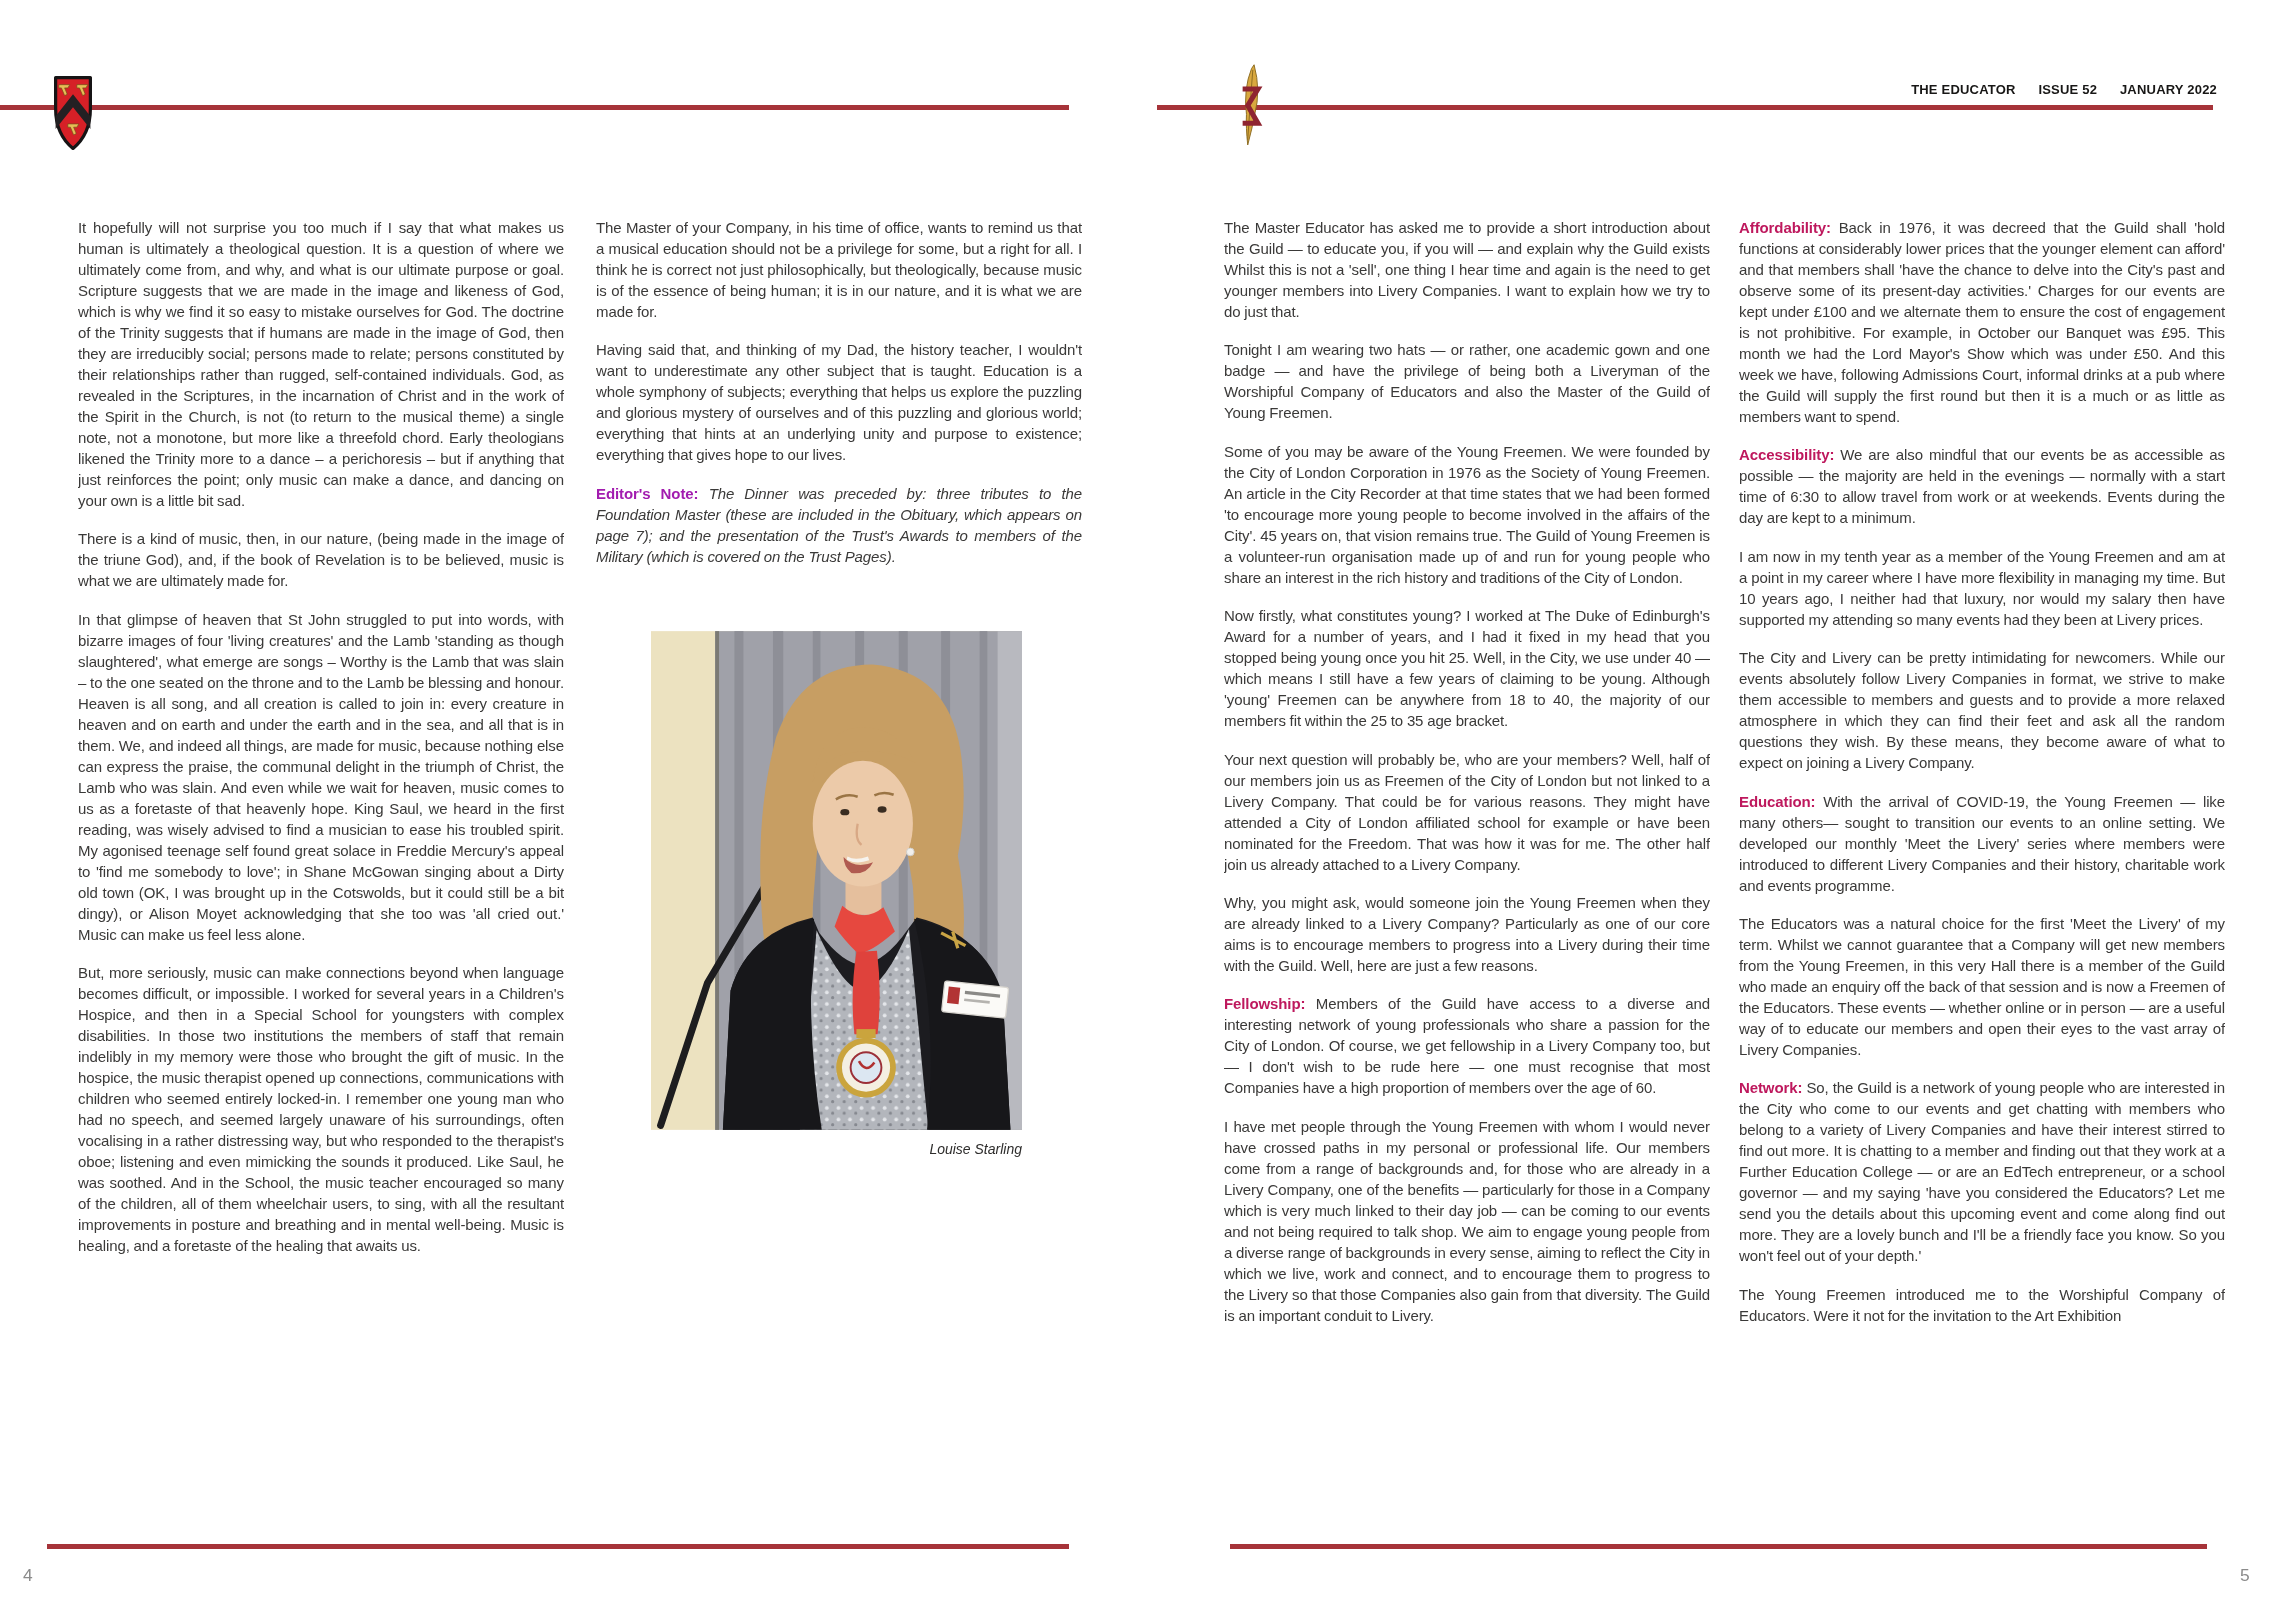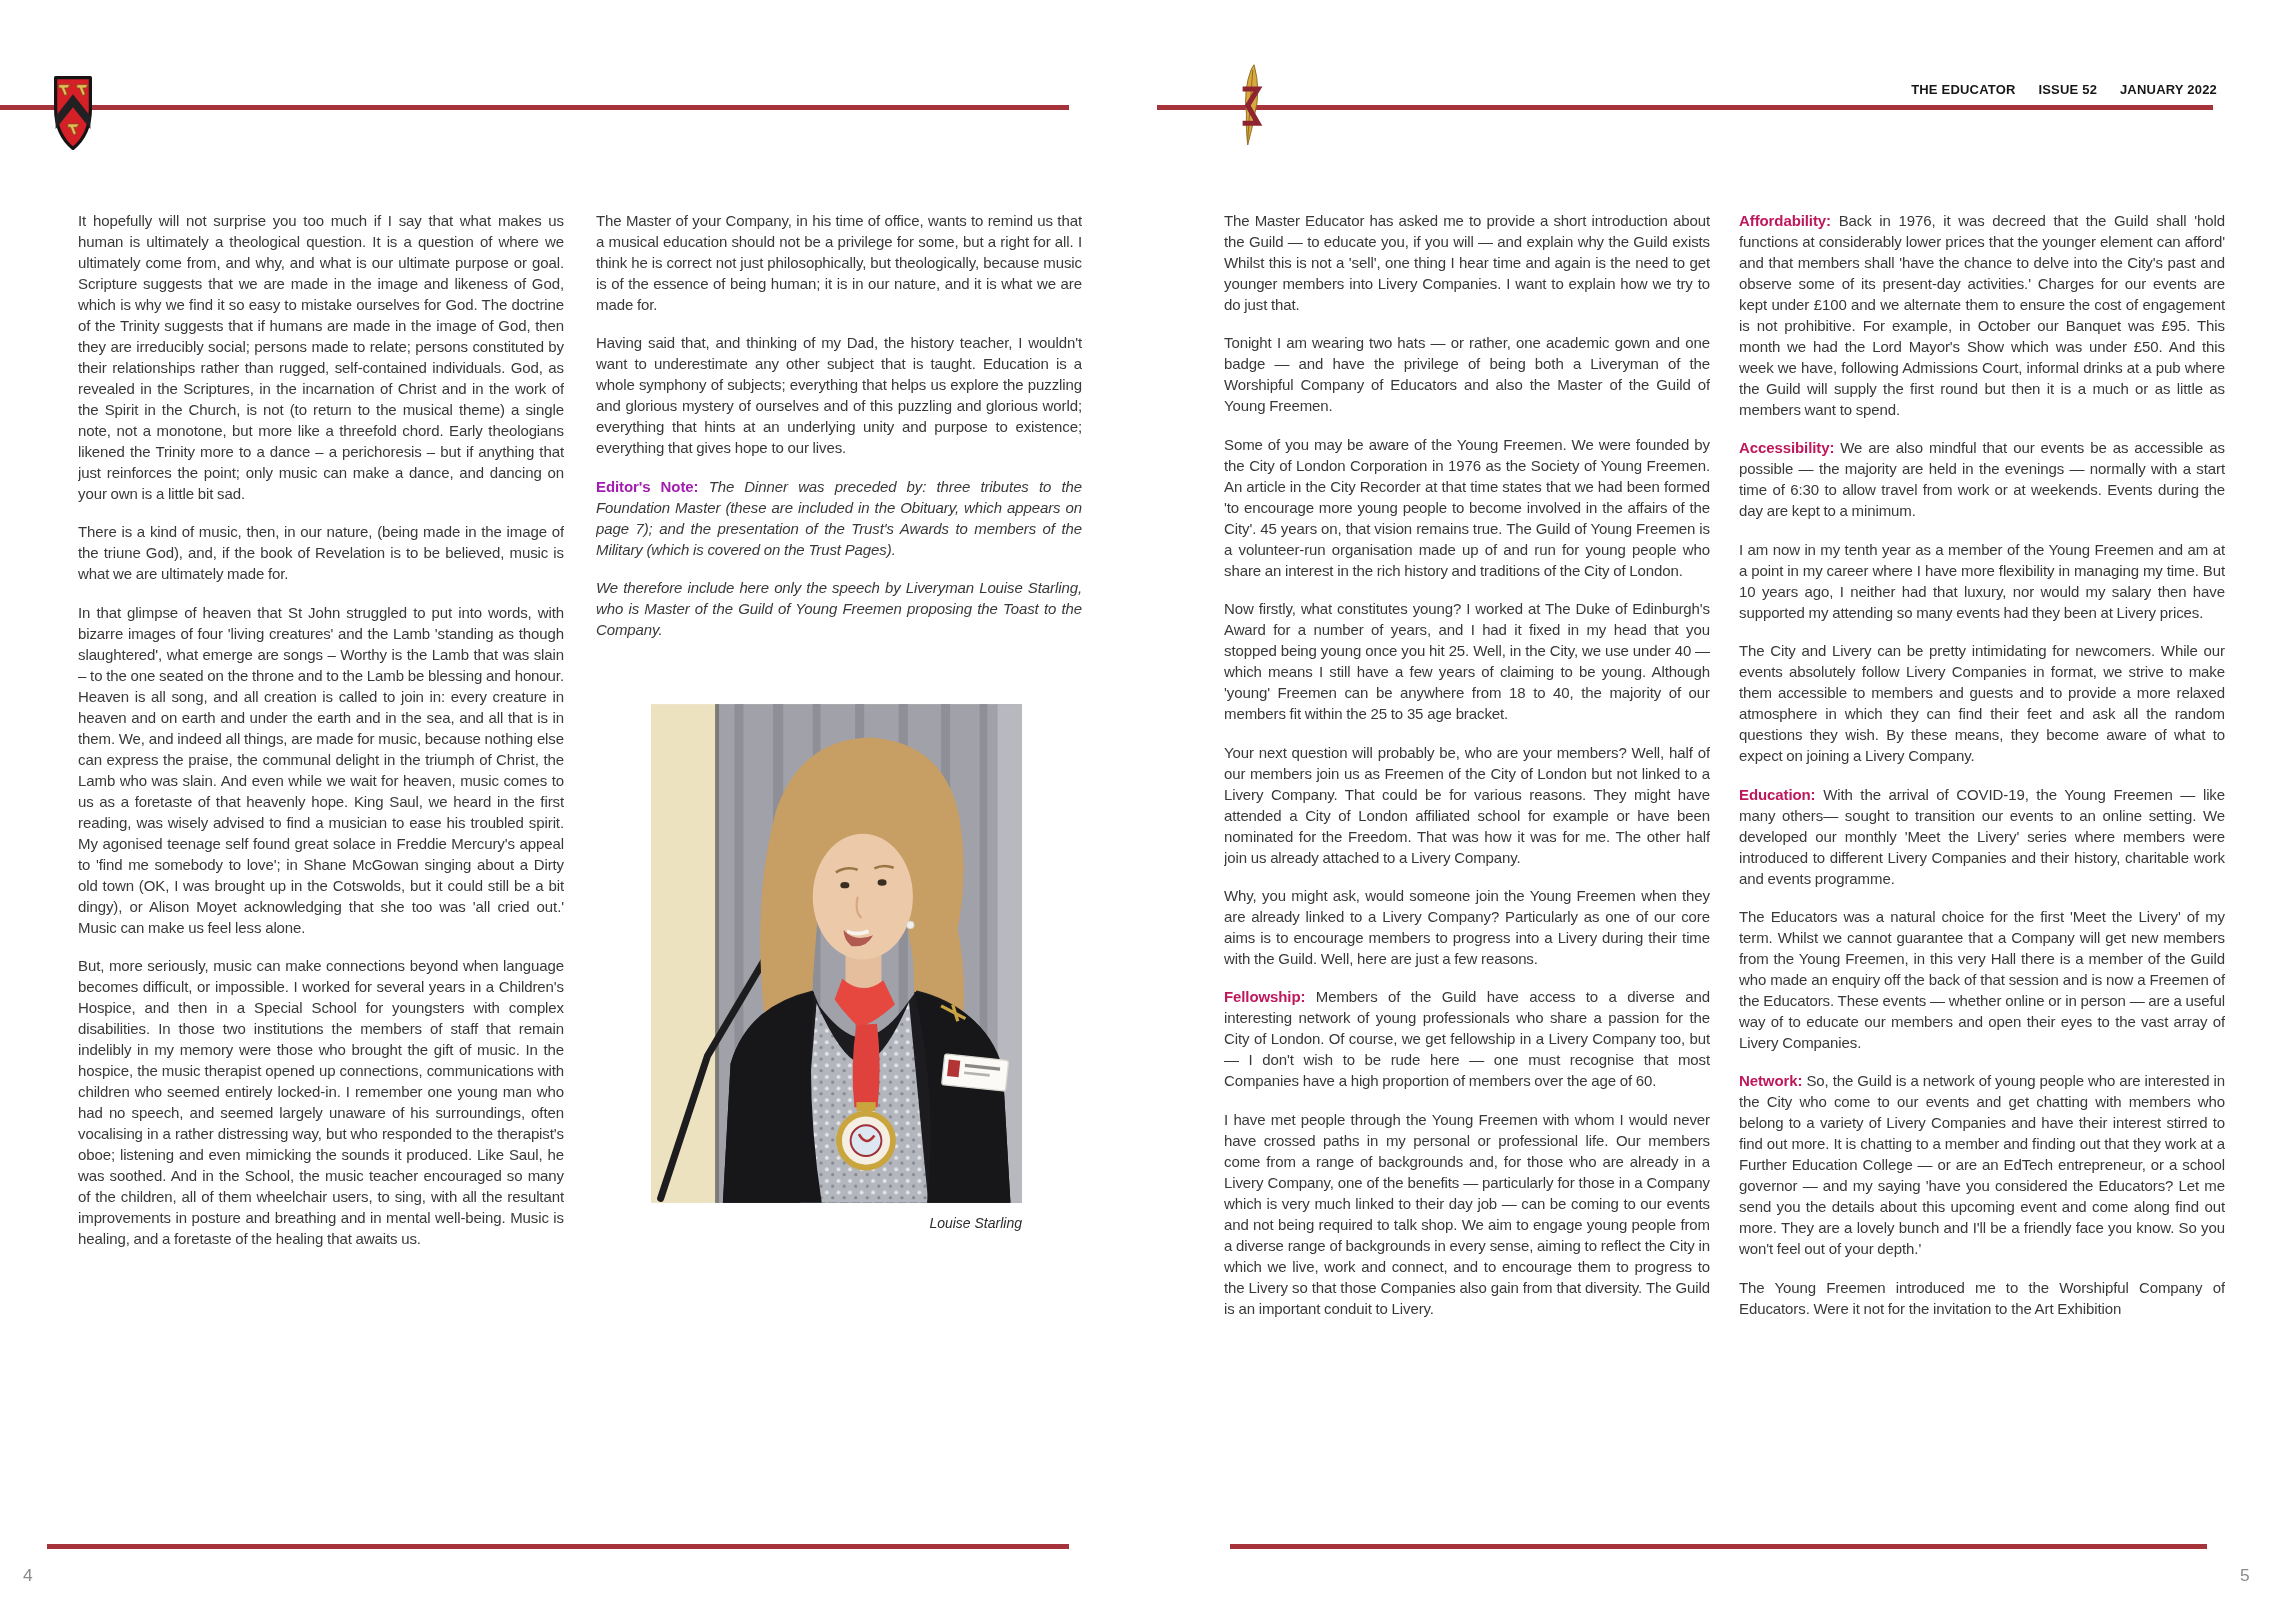--- a/index.html
+++ b/index.html
@@ -15,21 +15,21 @@
   .crest{position:absolute;left:53px;top:75px;z-index:3;}
   .quill{position:absolute;left:1235px;top:63px;z-index:3;}
   .masthead{position:absolute;top:82px;right:78px;font-weight:bold;font-size:13px;
             color:#181716;letter-spacing:0.2px;white-space:nowrap;}
   .mh-gap{margin-left:19px;}
   .pagenum{position:absolute;font-size:17.4px;color:#8b8b8b;}
   .pn-left{left:23px;top:1565px;}
   .pn-right{left:2240px;top:1565px;}
 
   
-  .col{position:absolute;top:210px;width:486px;height:1293px;overflow:hidden;}
+  .col{position:absolute;top:217px;width:486px;height:1293px;overflow:hidden;}
   .c1{left:78px;} .c2{left:596px;} .c3{left:1224px;} .c4{left:1739px;}
   .bp{margin:0 0 17.4px 0;font-size:15px;line-height:21px;text-align:justify;
       color:#3a3938;letter-spacing:-0.1px;word-spacing:-0.3px;hyphens:none;}
   .runin{font-weight:bold;color:#be185d;}
   .headline{margin:22px 0 20.6px 0;font-weight:400;color:#272524;}
   .hl-line{display:block;font-size:22.5px;line-height:30px;text-align:justify;
            text-align-last:justify;letter-spacing:-0.3px;}
   .note-label{font-weight:bold;font-style:normal;color:#a21caf;}
   .note-text{font-style:italic;}
   .italic{font-style:italic;}
@@ -77,21 +77,20 @@
     <p class="bp">It hopefully will not surprise you too much if I say that what makes us human is ultimately a theological question. It is a question of where we ultimately come from, and why, and what is our ultimate purpose or goal. Scripture suggests that we are made in the image and likeness of God, which is why we find it so easy to mistake ourselves for God. The doctrine of the Trinity suggests that if humans are made in the image of God, then they are irreducibly social; persons made to relate; persons constituted by their relationships rather than rugged, self-contained individuals. God, as revealed in the Scriptures, in the incarnation of Christ and in the work of the Spirit in the Church, is not (to return to the musical theme) a single note, not a monotone, but more like a threefold chord. Early theologians likened the Trinity more to a dance – a perichoresis – but if anything that just reinforces the point; only music can make a dance, and dancing on your own is a little bit sad.</p>
     <p class="bp">There is a kind of music, then, in our nature, (being made in the image of the triune God), and, if the book of Revelation is to be believed, music is what we are ultimately made for.</p>
     <p class="bp">In that glimpse of heaven that St John struggled to put into words, with bizarre images of four 'living creatures' and the Lamb 'standing as though slaughtered', what emerge are songs – Worthy is the Lamb that was slain – to the one seated on the throne and to the Lamb be blessing and honour. Heaven is all song, and all creation is called to join in: every creature in heaven and on earth and under the earth and in the sea, and all that is in them. We, and indeed all things, are made for music, because nothing else can express the praise, the communal delight in the triumph of Christ, the Lamb who was slain. And even while we wait for heaven, music comes to us as a foretaste of that heavenly hope. King Saul, we heard in the first reading, was wisely advised to find a musician to ease his troubled spirit. My agonised teenage self found great solace in Freddie Mercury's appeal to 'find me somebody to love'; in Shane McGowan singing about a Dirty old town (OK, I was brought up in the Cotswolds, but it could still be a bit dingy), or Alison Moyet acknowledging that she too was 'all cried out.' Music can make us feel less alone.</p>
     <p class="bp">But, more seriously, music can make connections beyond when language becomes difficult, or impossible. I worked for several years in a Children's Hospice, and then in a Special School for youngsters with complex disabilities. In those two institutions the members of staff that remain indelibly in my memory were those who brought the gift of music. In the hospice, the music therapist opened up connections, communications with children who seemed entirely locked-in. I remember one young man who had no speech, and seemed largely unaware of his surroundings, often vocalising in a rather distressing way, but who responded to the therapist's oboe; listening and even mimicking the sounds it produced. Like Saul, he was soothed. And in the School, the music teacher encouraged so many of the children, all of them wheelchair users, to sing, with all the resultant improvements in posture and breathing and in mental well-being. Music is healing, and a foretaste of the healing that awaits us.</p>
   </div>
 
   <div class="col c2">
     <p class="bp">The Master of your Company, in his time of office, wants to remind us that a musical education should not be a privilege for some, but a right for all. I think he is correct not just philosophically, but theologically, because music is of the essence of being human; it is in our nature, and it is what we are made for.</p>
     <p class="bp">Having said that, and thinking of my Dad, the history teacher, I wouldn't want to underestimate any other subject that is taught. Education is a whole symphony of subjects; everything that helps us explore the puzzling and glorious mystery of ourselves and of this puzzling and glorious world; everything that hints at an underlying unity and purpose to existence; everything that gives hope to our lives.</p>
     <p class="bp"><b class="note-label">Editor's Note: </b><i class="note-text">The Dinner was preceded by: three tributes to the Foundation Master (these are included in the Obituary, which appears on page 7); and the presentation of the Trust's Awards to members of the Military (which is covered on the Trust Pages).</i></p>
-    <p class="bp italic">We therefore include here only the speech by Liveryman Louise Starling, who is Master of the Guild of Young Freemen proposing the Toast to the Company.</p>
 
     <figure class="photo">
       <svg width="371" height="499" viewBox="0 0 578 777">
         <defs>
           <pattern id="sequins" width="18" height="18" patternUnits="userSpaceOnUse">
             <rect width="18" height="18" fill="#b3b6bc"></rect>
             <circle cx="4" cy="5" r="3" fill="#e4e6ea"></circle>
             <circle cx="13" cy="13" r="2.5" fill="#85888f"></circle>
           </pattern>
         </defs>

